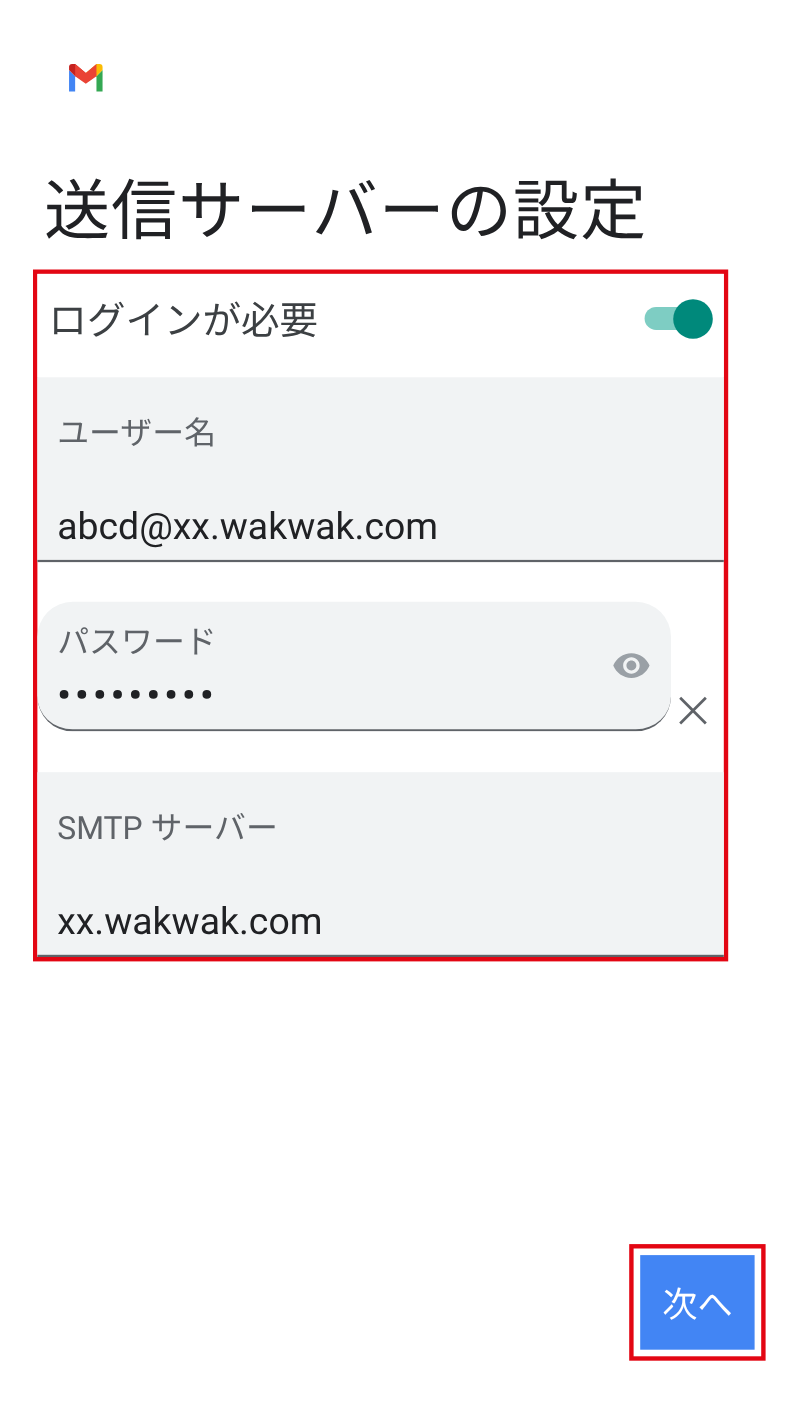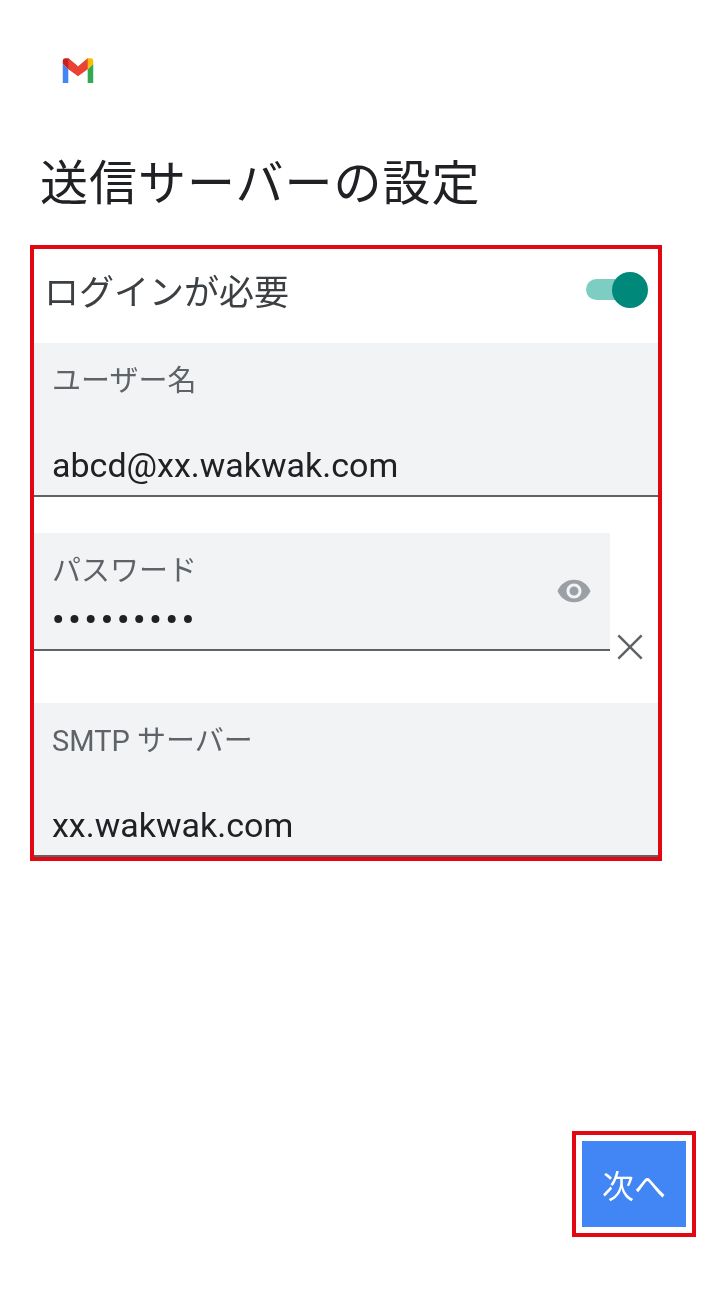--- a/index.html
+++ b/index.html
@@ -18,21 +18,21 @@
       position: absolute;
       top: 58px;
       left: 60px;
       width: 36px;
       height: 28px;
     }
     .page-title {
       position: absolute;
       top: 144px;
       left: 40px;
-      font-size: 48px;
+      font-size: 60px;
       font-weight: 400;
       color: #202124;
       letter-spacing: 1px;
     }
     .form-box {
       position: absolute;
       top: 245px;
       left: 30px;
       width: 632px;
       border: 4px solid #e30613;
@@ -68,21 +68,21 @@
       top: 0;
       right: 0;
       width: 36px;
       height: 36px;
       background: #00897b;
       border-radius: 50%;
     }
     .field-group {
       background: #f1f3f4;
       border-bottom: 2px solid #5f6368;
-      padding: 14px 18px 10px 18px;
+      padding: 28px 18px 10px 18px;
       margin-bottom: 36px;
     }
     .field-group.last {
       margin-bottom: 0;
     }
     .field-label {
       font-size: 29px;
       color: #5f6368;
       margin-bottom: 10px;
     }
@@ -125,21 +125,22 @@
       flex-shrink: 0;
       margin-right: 8px;
       margin-top: 18px;
     }
     .password-section {
       display: flex;
       align-items: flex-end;
       margin-bottom: 36px;
     }
     .password-section .password-field-group {
-      margin-bottom: 16px;
+      margin-bottom: 1px;
+      border-radius: 32px;
     }
     .next-button-wrap {
       position: absolute;
       bottom: 52px;
       right: 22px;
       border: 4px solid #e30613;
       padding: 6px;
     }
     .next-button {
       background: #4285f4;

